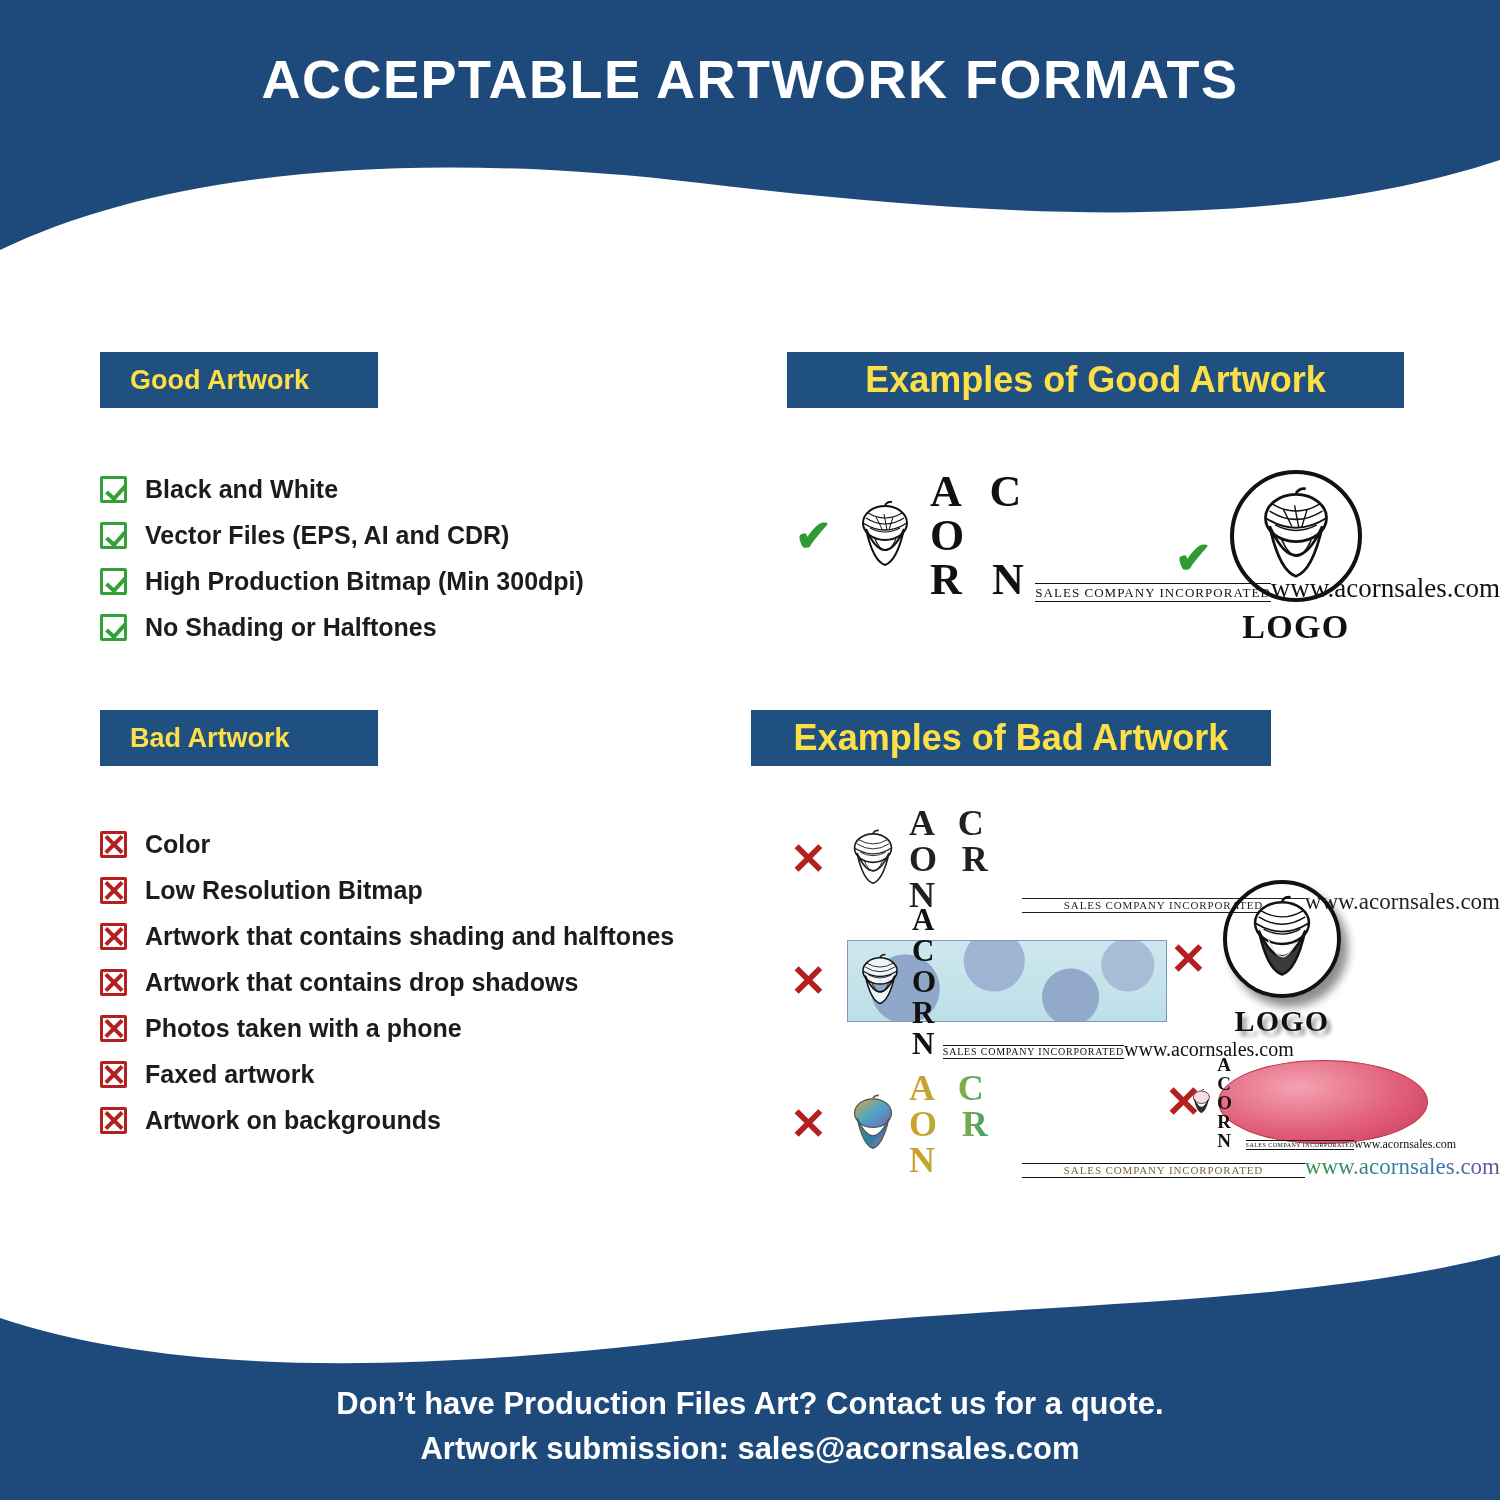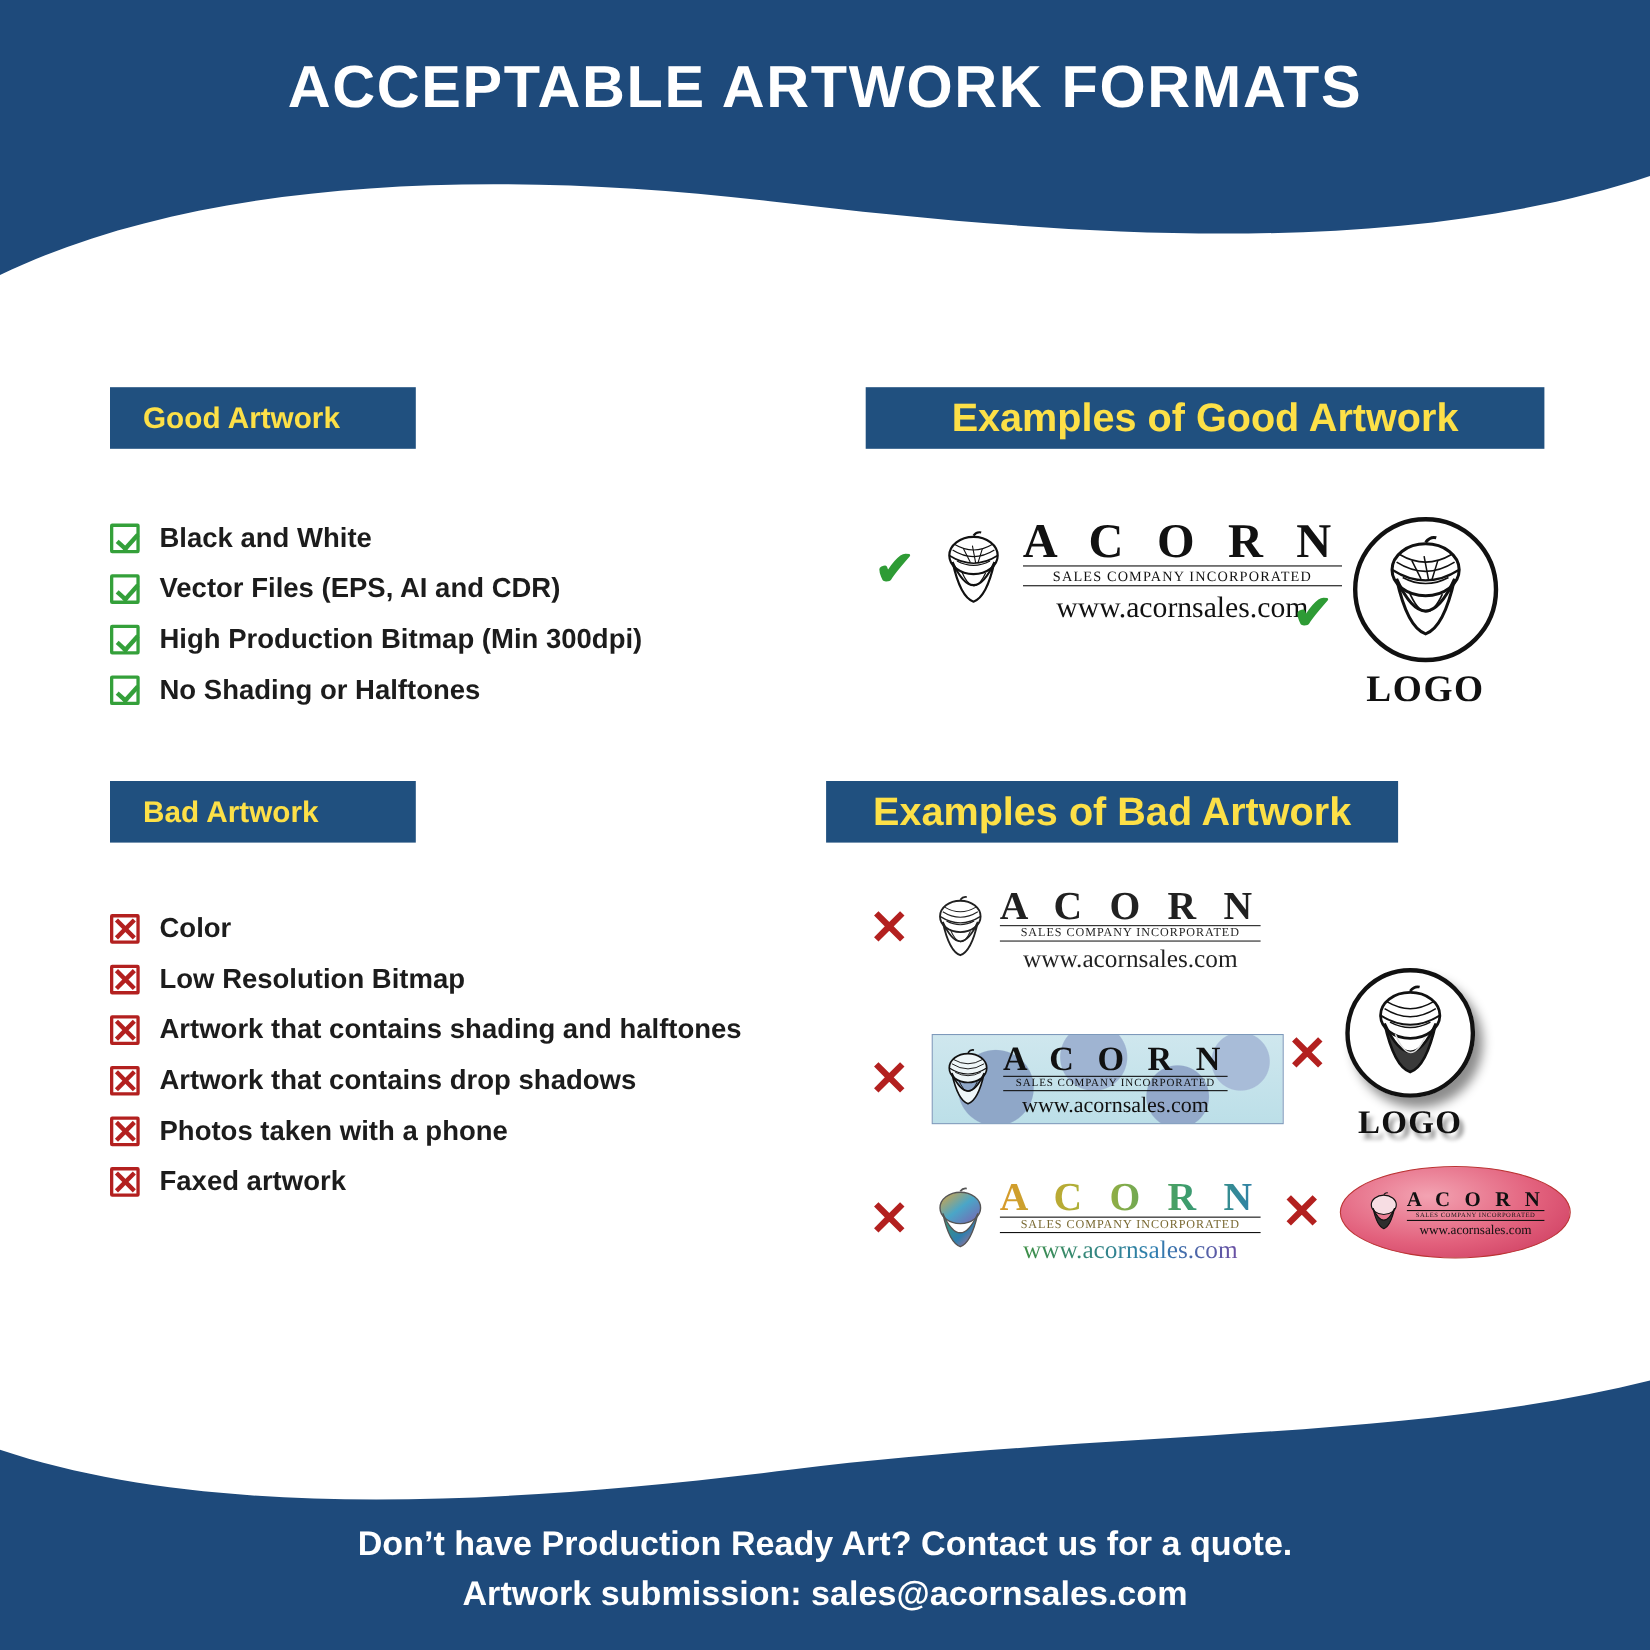--- a/index.html
+++ b/index.html
@@ -126,22 +126,21 @@
   }
 
   
   .logo-row {
     position: absolute;
     display: flex;
     align-items: center;
   }
   .acorn-wordmark {
     display: flex;
-    flex-direction: column;
-    align-items: center;
+    align-items: flex-end;
     line-height: 1;
   }
   .acorn-letters {
     font-family: "Liberation Serif", serif;
     font-weight: bold;
     letter-spacing: 0.22em;
     color: #111;
   }
   .acorn-sub {
     font-family: "Liberation Serif", serif;
@@ -325,20 +324,24 @@
       <span class="xbox"></span>
       <span class="txt">Artwork that contains drop shadows</span>
     </div>
     <div class="list-item">
       <span class="xbox"></span>
       <span class="txt">Photos taken with a phone</span>
     </div>
     <div class="list-item">
       <span class="xbox"></span>
       <span class="txt">Faxed artwork</span>
+    </div>
+    <div class="list-item">
+      <span class="xbox"></span>
+      <span class="txt">Artwork on backgrounds</span>
     </div>
   </div>
 
   <div class="banner banner-right" style="left:751px; top:710px; width:520px;">
     <span>Examples of Bad Artwork</span>
   </div>
 
   <div class="logo-row" style="left:790px; top:805px;">
     <span class="mark-x">✕</span>
     <div class="lowres" style="margin-left:20px; display:flex; align-items:center;">
@@ -434,17 +437,17 @@
         <div class="acorn-wordmark" style="margin-left:5px;">
           <div class="acorn-letters" style="font-size:19px;">A C O R N</div>
           <div class="acorn-sub" style="font-size:6px; padding:1px 0; width:100%;">SALES COMPANY INCORPORATED</div>
           <div class="acorn-url" style="font-size:12px; margin-top:2px;">www.acornsales.com</div>
         </div>
       </div>
     </div>
   </div>
 
   <div class="footer">
-    <div>Don’t have Production Ready Art? Contact us for a quote.</div>
+    <div>Don’t have Production Files Art? Contact us for a quote.</div>
     <div class="footer-line2">Artwork submission: sales@acornsales.com</div>
   </div>
 
 </div>
 
 </body></html>

